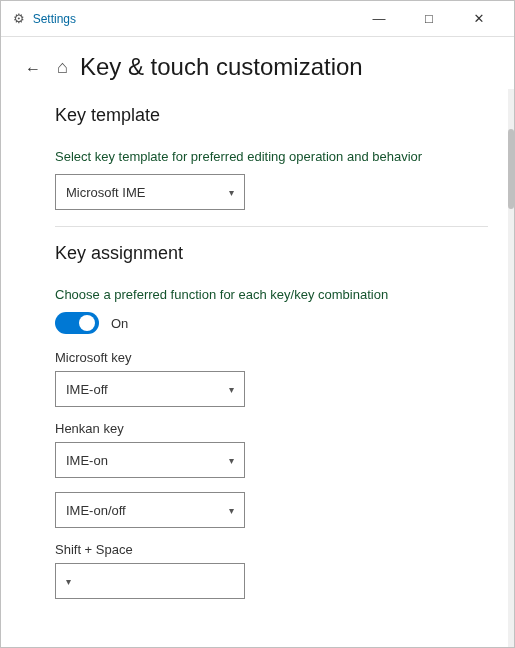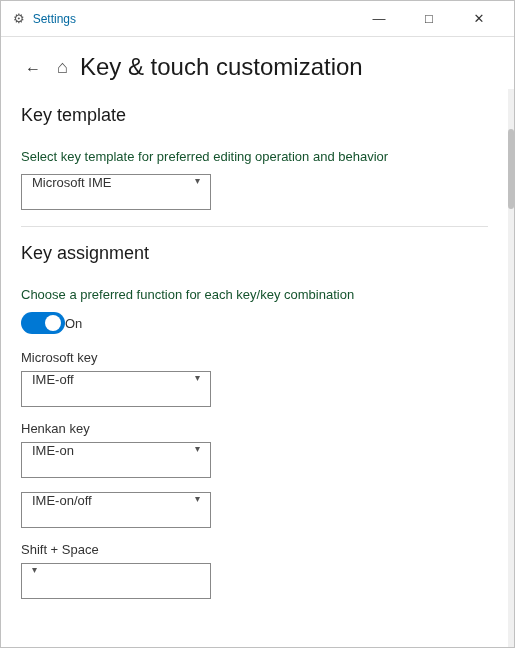--- a/index.html
+++ b/index.html
@@ -66,20 +66,21 @@
       align-items: center;
       justify-content: center;
       font-size: 13px;
       color: #333;
     }
 
     .content-area {
       display: flex;
       flex: 1;
       overflow: hidden;
+      padding-left: 34px;
     }
 
     .main-content {
       flex: 1;
       padding: 0 20px 20px 20px;
       overflow-y: auto;
     }
 
     .nav-header {
       display: flex;
@@ -128,21 +129,21 @@
     .dropdown-container {
       margin-bottom: 16px;
     }
 
     .dropdown {
       width: 190px;
       height: 36px;
       border: 1px solid #888;
       background: #ffffff;
       display: flex;
-      align-items: flex-start;
+      align-items: center;
       justify-content: space-between;
       padding: 0 10px;
       cursor: pointer;
       font-size: 13px;
       color: #333;
     }
 
     .dropdown-arrow {
       font-size: 10px;
       color: #555;
@@ -150,20 +151,21 @@
 
     .divider {
       height: 1px;
       background: #e0e0e0;
       margin: 16px 0;
     }
 
     .toggle-row {
       display: flex;
       align-items: center;
+      gap: 12px;
       margin-bottom: 16px;
     }
 
     .toggle {
       width: 44px;
       height: 22px;
       background: #0078d4;
       border-radius: 11px;
       position: relative;
       cursor: pointer;

